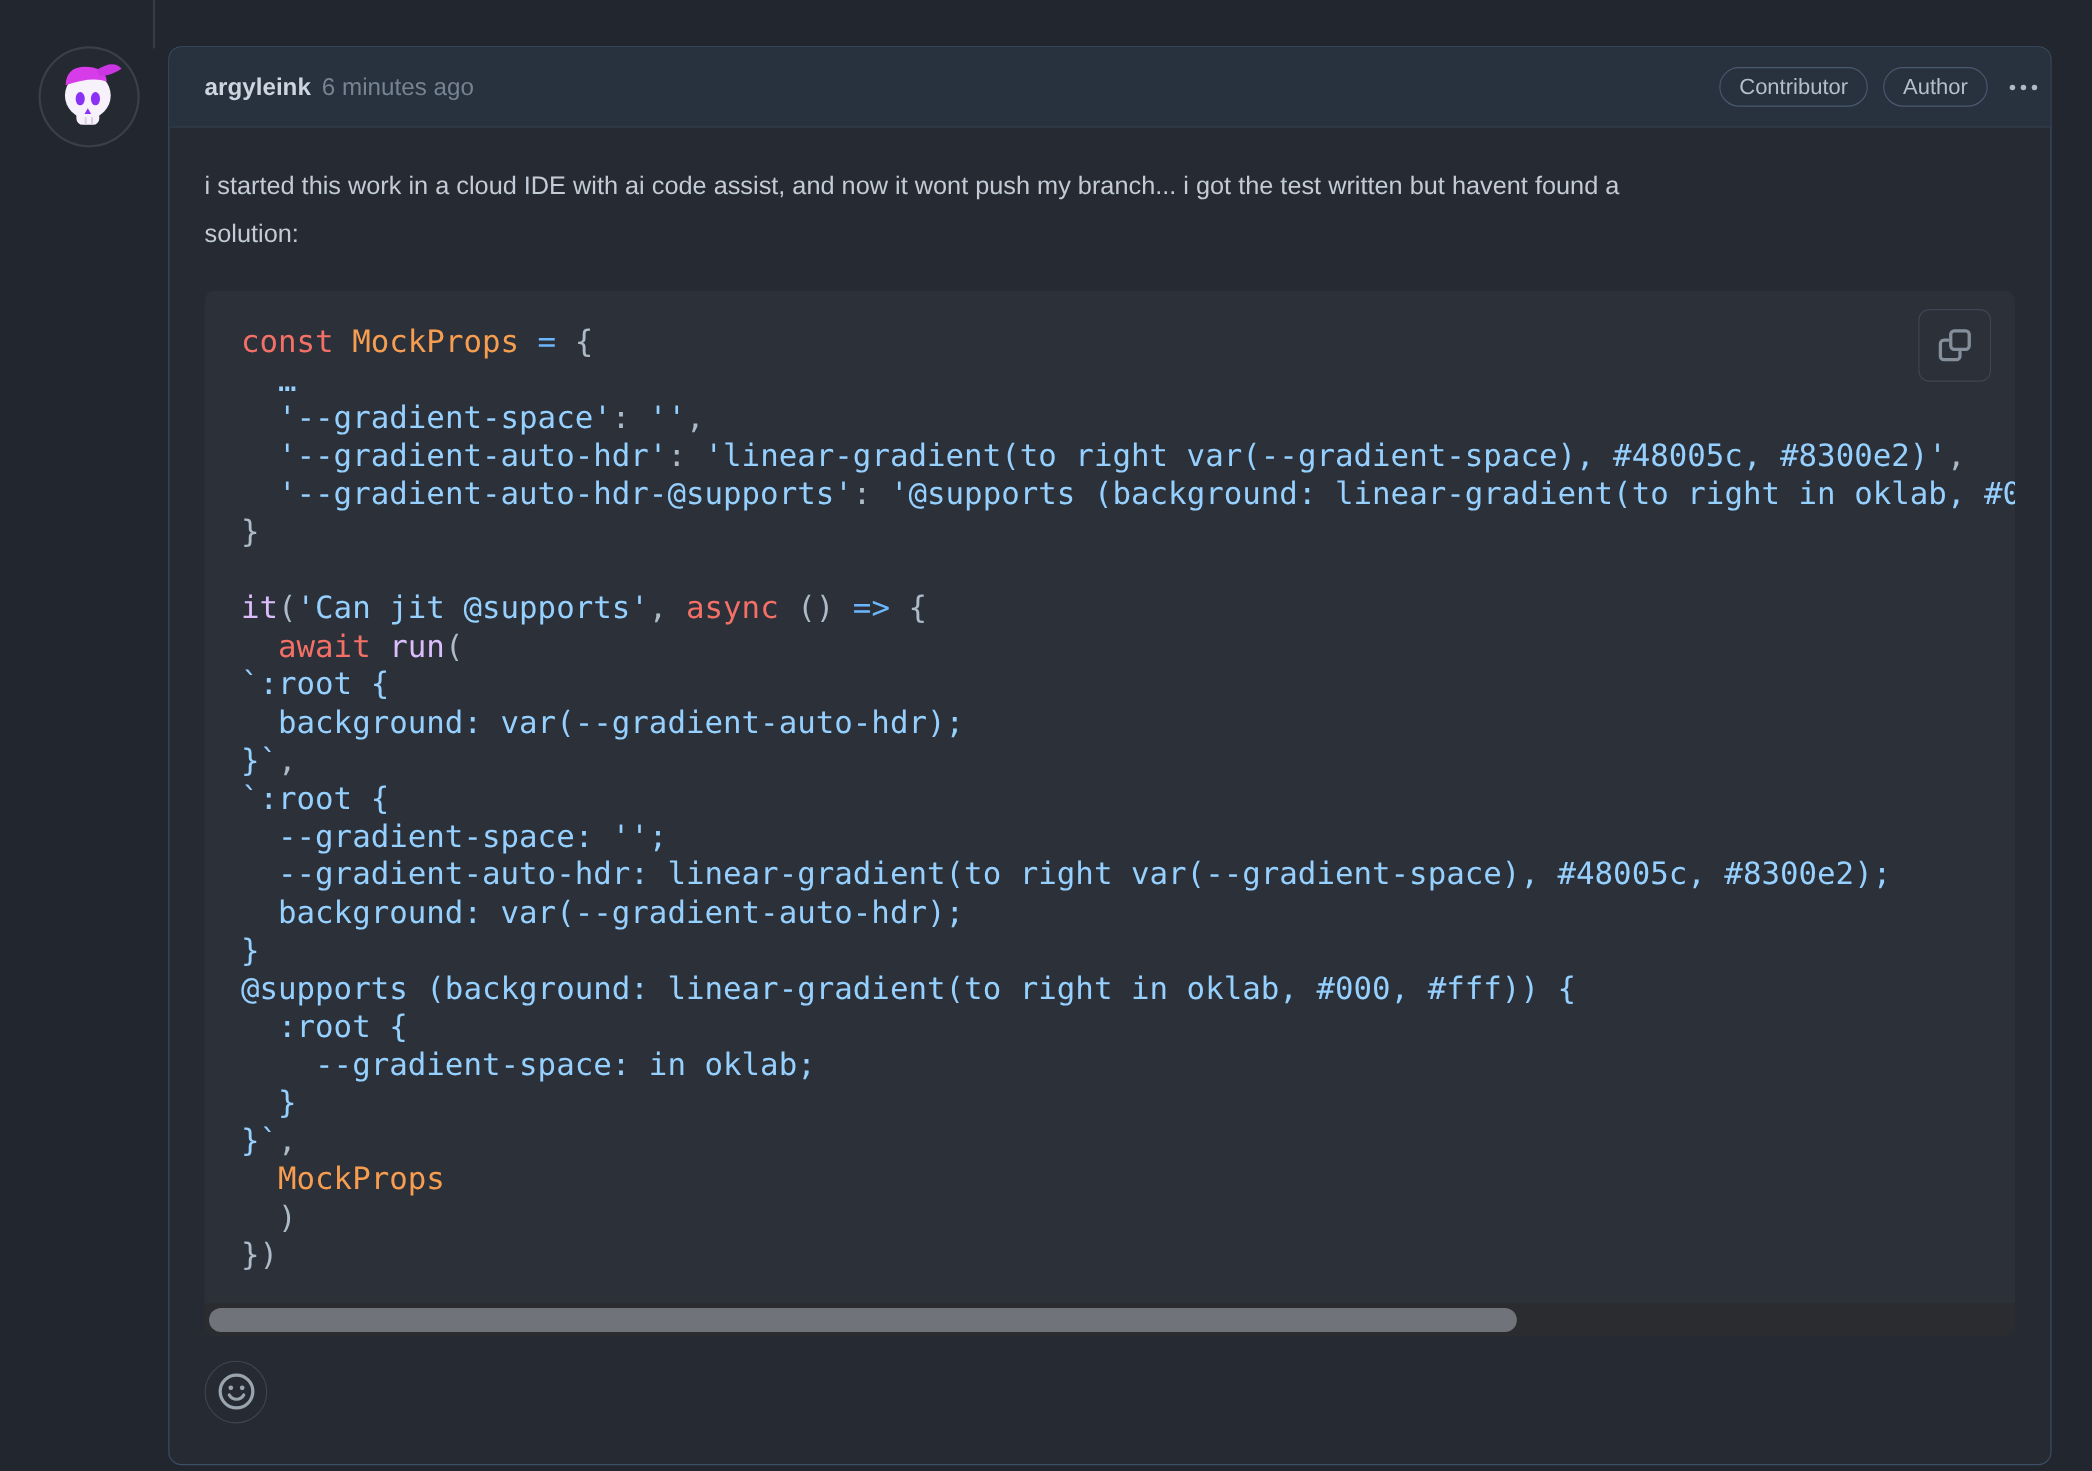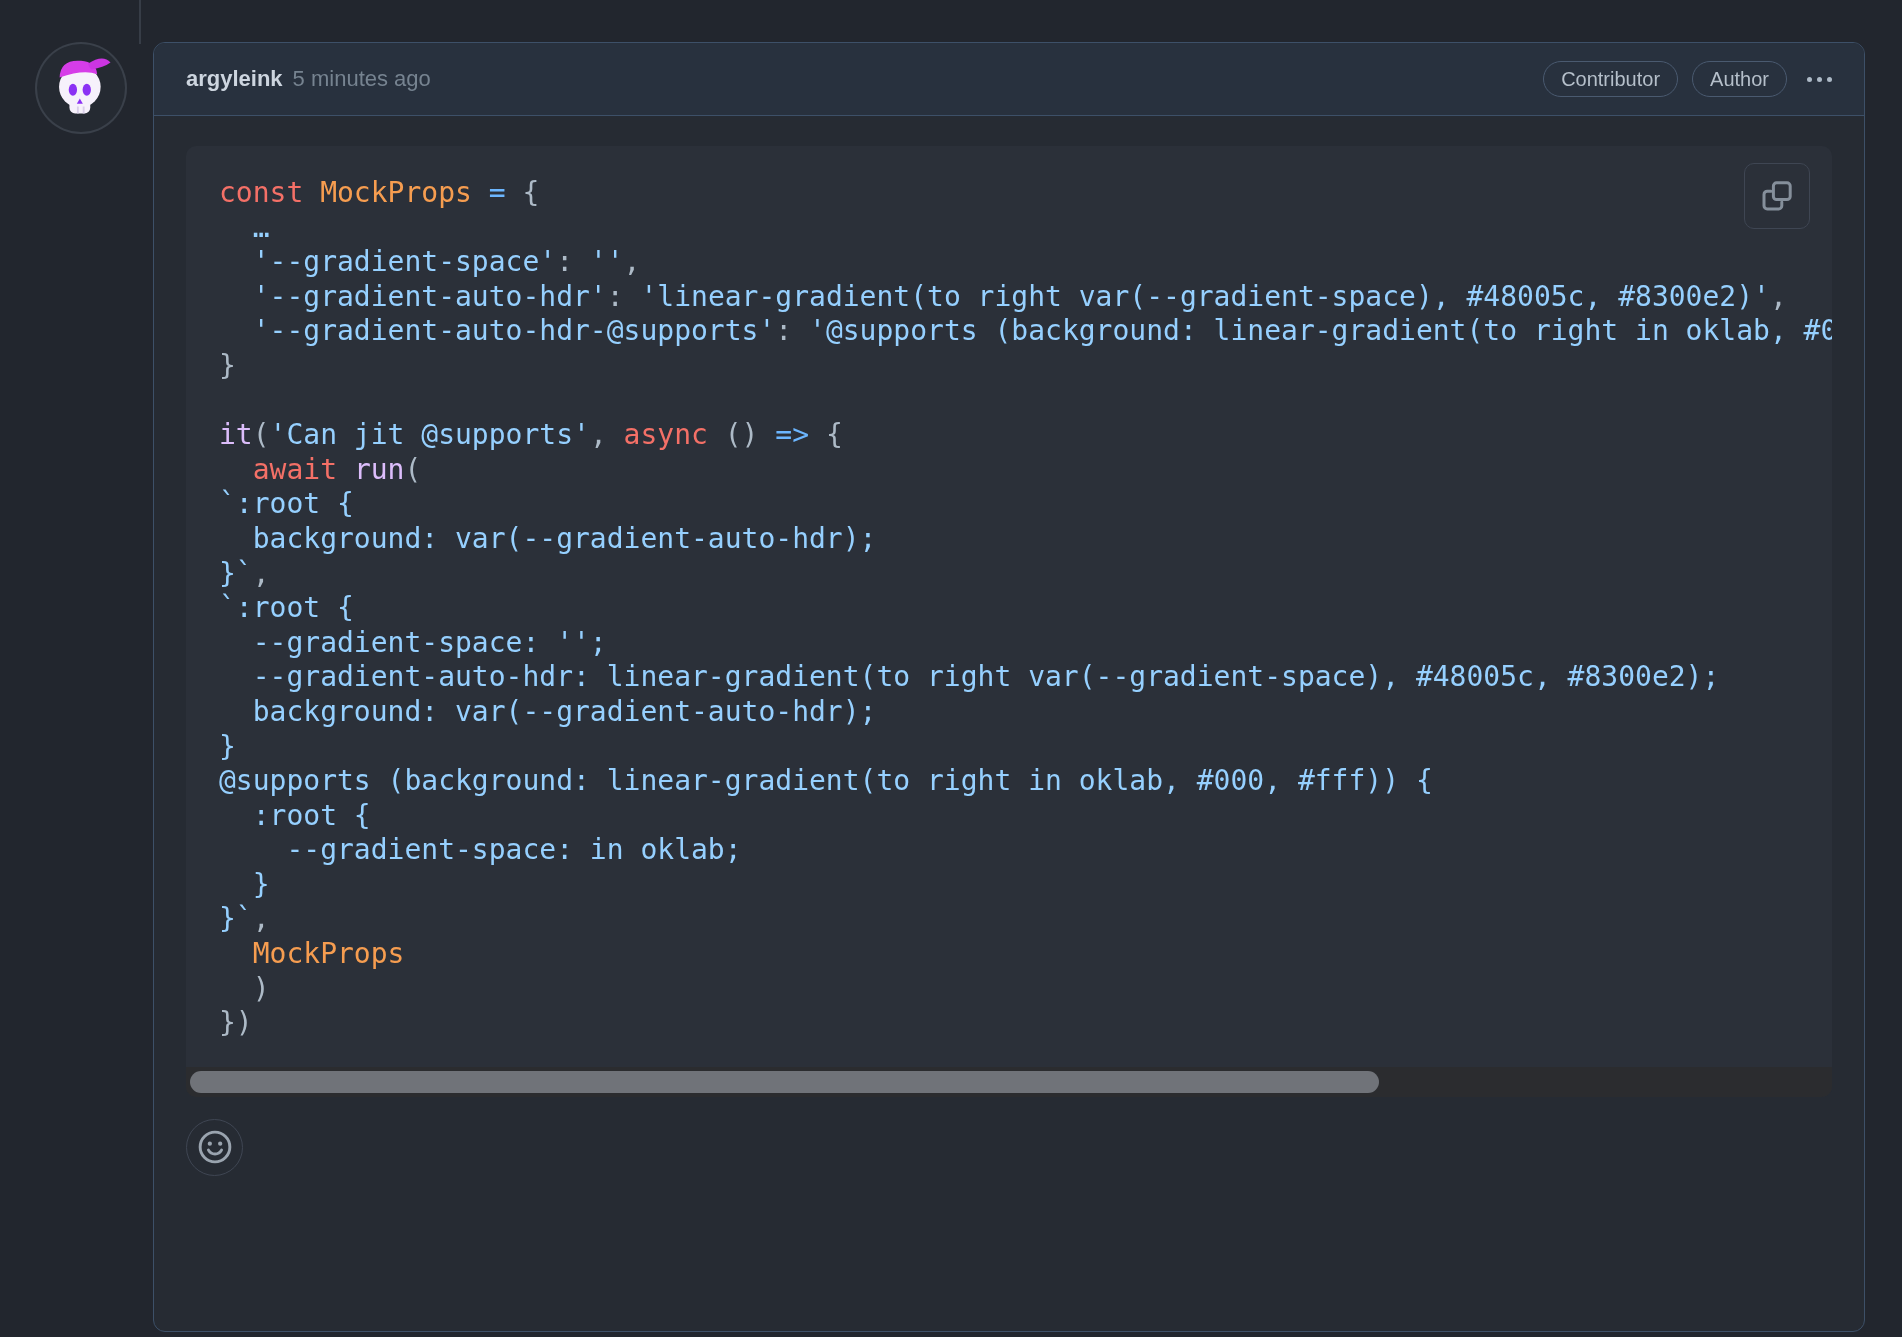--- a/index.html
+++ b/index.html
@@ -29,21 +29,21 @@
     background: var(--bodyBg);
     border:1px solid var(--border);
     border-radius:12px;
   }
   .comment-header {
     height:73px;
     background: var(--headerBg);
     border-bottom:1px solid var(--border);
     border-radius:11px 11px 0 0;
     display:flex; align-items:center;
-    padding:0 24px 0 32px;
+    padding:0 4px 0 32px;
     font-size:22px;
     justify-content:space-between;
   }
   .author-login { font-weight:bold; color:var(--textPrimary); cursor:pointer; }
   .timestamp { color:var(--textMuted); margin-left:10px; cursor:pointer; }
   .header-spacer { flex:1; }
   .pill {
     border:1.5px solid var(--pillBorder);
     color: var(--pillText);
     border-radius:18px;
@@ -137,32 +137,36 @@
     <path d="M13.5 23 Q14 7 32 8.5 Q45 9.5 46 20 Q34 15.5 13.5 23 Z" fill="#d63de8"></path>
 
     <path d="M38 11 Q51 2.5 57.5 10 Q51.5 14.5 41 16 Q38.5 13.5 38 11 Z" fill="#cc35e2"></path>
   </svg>
 </a>
 
 <div class="comment-card">
 
   <div class="comment-header">
     <span class="author-login">argyleink</span>
-    <a class="timestamp">5 minutes ago</a>
+    <a class="timestamp">6 minutes ago</a>
     <div class="header-spacer"></div>
     <span class="pill">Contributor</span>
     <span class="pill">Author</span>
     <button class="kebab-btn" aria-label="Show options">
       <i></i>
         <i></i>
         <i></i>
     </button>
   </div>
 
   <div class="comment-body">
+    <div class="comment-text">
+      <div>i started this work in a cloud IDE with ai code assist, and now it wont push my branch... i got the test written but havent found a</div>
+      <div>solution:</div>
+    </div>
 
     <div class="code-block">
       <button class="copy-btn" aria-label="Copy code">
         <svg viewBox="0 0 16 16" fill="none" stroke="#858f9b" stroke-width="1.5" stroke-linecap="round" stroke-linejoin="round">
           <rect x="6.2" y="1.4" width="8.4" height="8.4" rx="1.6"></rect>
           <path d="M5 5.6 H3.1 A1.6 1.6 0 0 0 1.5 7.2 V12.9 A1.6 1.6 0 0 0 3.1 14.5 H8.8 A1.6 1.6 0 0 0 10.4 12.9 V11"></path>
         </svg>
       </button>
       <pre class="code-content"><div class="code-line"><span style="color: rgb(244, 112, 103);">const</span><span style="color: rgb(173, 186, 199);"> </span><span style="color: rgb(246, 157, 80);">MockProps</span><span style="color: rgb(173, 186, 199);"> </span><span style="color: rgb(108, 182, 255);">=</span><span style="color: rgb(173, 186, 199);"> {</span></div><div class="code-line"><span style="color: rgb(173, 186, 199);">  </span><span style="color: rgb(150, 208, 255);">…</span></div><div class="code-line"><span style="color: rgb(173, 186, 199);">  </span><span style="color: rgb(150, 208, 255);">'--gradient-space'</span><span style="color: rgb(173, 186, 199);">: </span><span style="color: rgb(150, 208, 255);">''</span><span style="color: rgb(173, 186, 199);">,</span></div><div class="code-line"><span style="color: rgb(173, 186, 199);">  </span><span style="color: rgb(150, 208, 255);">'--gradient-auto-hdr'</span><span style="color: rgb(173, 186, 199);">: </span><span style="color: rgb(150, 208, 255);">'linear-gradient(to right var(--gradient-space), #48005c, #8300e2)'</span><span style="color: rgb(173, 186, 199);">,</span></div><div class="code-line"><span style="color: rgb(173, 186, 199);">  </span><span style="color: rgb(150, 208, 255);">'--gradient-auto-hdr-@supports'</span><span style="color: rgb(173, 186, 199);">: </span><span style="color: rgb(150, 208, 255);">'@supports (background: linear-gradient(to right in oklab, #000, #fff)) {:wher</span></div><div class="code-line"><span style="color: rgb(173, 186, 199);">}</span></div><div class="code-line">&nbsp;</div><div class="code-line"><span style="color: rgb(220, 189, 251);">it</span><span style="color: rgb(173, 186, 199);">(</span><span style="color: rgb(150, 208, 255);">'Can jit @supports'</span><span style="color: rgb(173, 186, 199);">, </span><span style="color: rgb(244, 112, 103);">async</span><span style="color: rgb(173, 186, 199);"> () </span><span style="color: rgb(108, 182, 255);">=&gt;</span><span style="color: rgb(173, 186, 199);"> {</span></div><div class="code-line"><span style="color: rgb(173, 186, 199);">  </span><span style="color: rgb(244, 112, 103);">await</span><span style="color: rgb(173, 186, 199);"> </span><span style="color: rgb(220, 189, 251);">run</span><span style="color: rgb(173, 186, 199);">(</span></div><div class="code-line"><span style="color: rgb(150, 208, 255);">`:root {</span></div><div class="code-line"><span style="color: rgb(150, 208, 255);">  background: var(--gradient-auto-hdr);</span></div><div class="code-line"><span style="color: rgb(150, 208, 255);">}`</span><span style="color: rgb(173, 186, 199);">,</span></div><div class="code-line"><span style="color: rgb(150, 208, 255);">`:root {</span></div><div class="code-line"><span style="color: rgb(150, 208, 255);">  --gradient-space: '';</span></div><div class="code-line"><span style="color: rgb(150, 208, 255);">  --gradient-auto-hdr: linear-gradient(to right var(--gradient-space), #48005c, #8300e2);</span></div><div class="code-line"><span style="color: rgb(150, 208, 255);">  background: var(--gradient-auto-hdr);</span></div><div class="code-line"><span style="color: rgb(150, 208, 255);">}</span></div><div class="code-line"><span style="color: rgb(150, 208, 255);">@supports (background: linear-gradient(to right in oklab, #000, #fff)) {</span></div><div class="code-line"><span style="color: rgb(150, 208, 255);">  :root {</span></div><div class="code-line"><span style="color: rgb(150, 208, 255);">    --gradient-space: in oklab;</span></div><div class="code-line"><span style="color: rgb(150, 208, 255);">  }</span></div><div class="code-line"><span style="color: rgb(150, 208, 255);">}`</span><span style="color: rgb(173, 186, 199);">,</span></div><div class="code-line"><span style="color: rgb(173, 186, 199);">  </span><span style="color: rgb(246, 157, 80);">MockProps</span></div><div class="code-line"><span style="color: rgb(173, 186, 199);">  )</span></div><div class="code-line"><span style="color: rgb(173, 186, 199);">})</span></div></pre>
       <div class="code-scrollbar">

